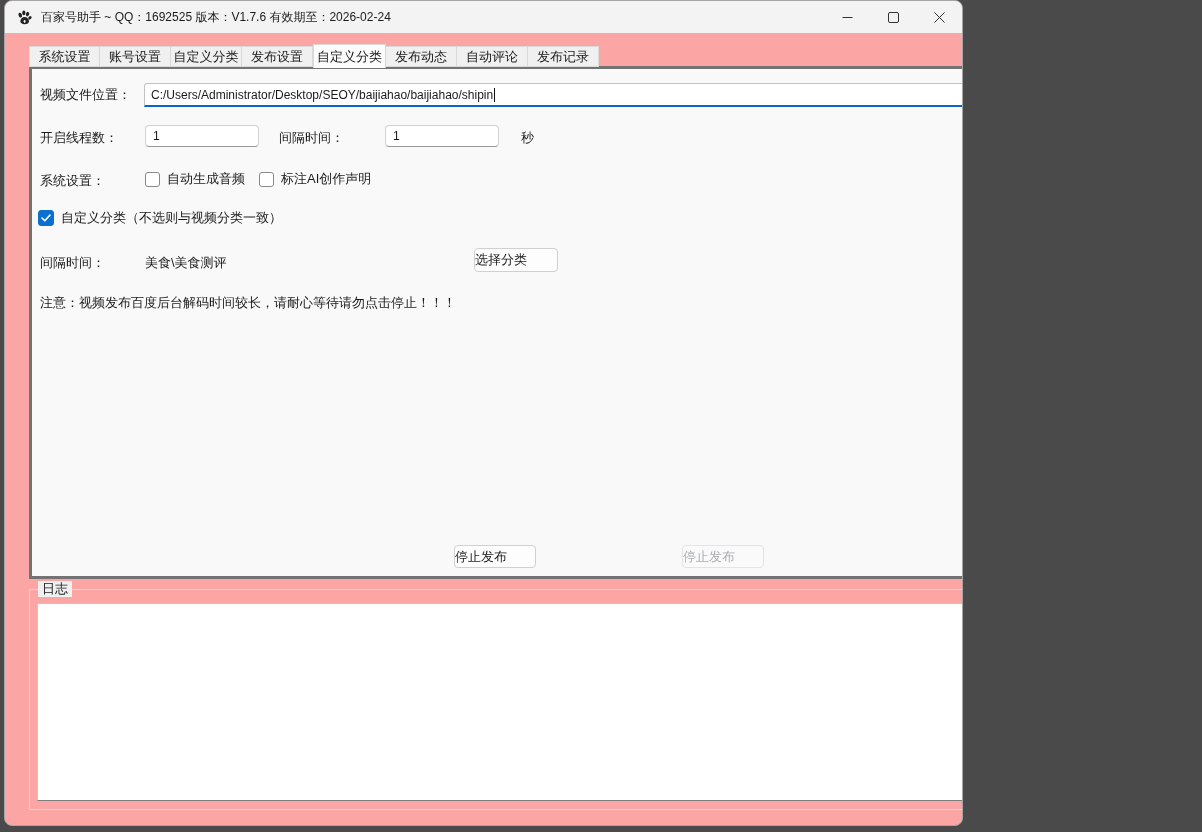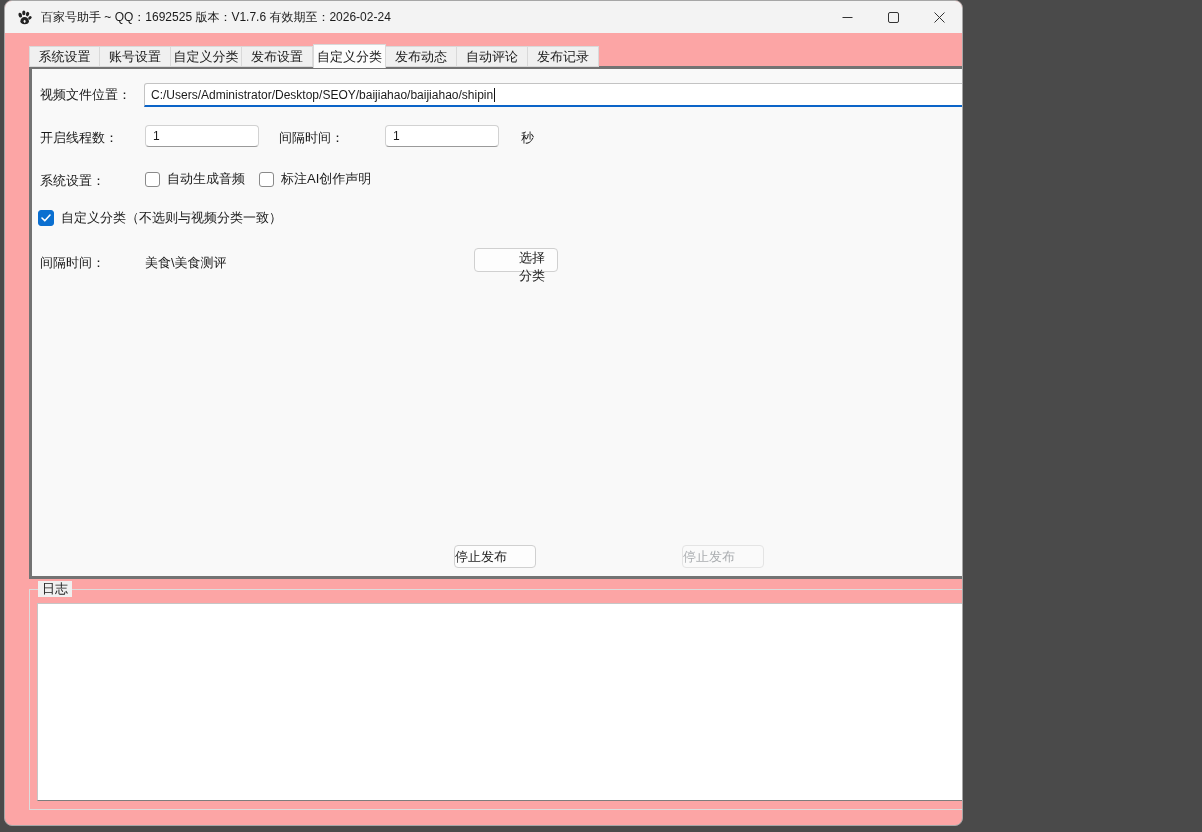--- a/index.html
+++ b/index.html
@@ -184,22 +184,23 @@
       <span class="cb checked">
         <svg width="10" height="8" viewBox="0 0 10 8">
             <polyline points="1,4 3.8,6.8 9,1" fill="none" stroke="#fff" stroke-width="1.6" stroke-linecap="round" stroke-linejoin="round"></polyline>
           </svg>
       </span>
       <span class="cb-label">自定义分类（不选则与视频分类一致）</span>
     </div>
 
     <span class="lbl" style="left:8px; top:186px;">间隔时间：</span>
     <span class="lbl" style="left:113px; top:186px;">美食\美食测评</span>
-    <button class="btn" style="left:442px; top:179px; width:84px; height:24px;padding-left:44px;">选择分类</button>
-
+    <button class="btn" style="left:442px; top:179px; width:84px; height:24px;">选择分类</button>
+
+    <span class="lbl" style="left:8px; top:226px;">注意：视频发布百度后台解码时间较长，请耐心等待请勿点击停止！！！</span>
 
     <button class="btn" style="left:422px; top:476px; width:82px; height:23px;">停止发布</button>
     <button class="btn disabled" style="left:650px; top:476px; width:82px; height:23px;">停止发布</button>
   </div>
 
   <span class="group-legend">日志</span>
   <div class="groupbox"></div>
   <textarea class="log-area" style=""></textarea>
 
   <div class="scroll-thumb"></div>

